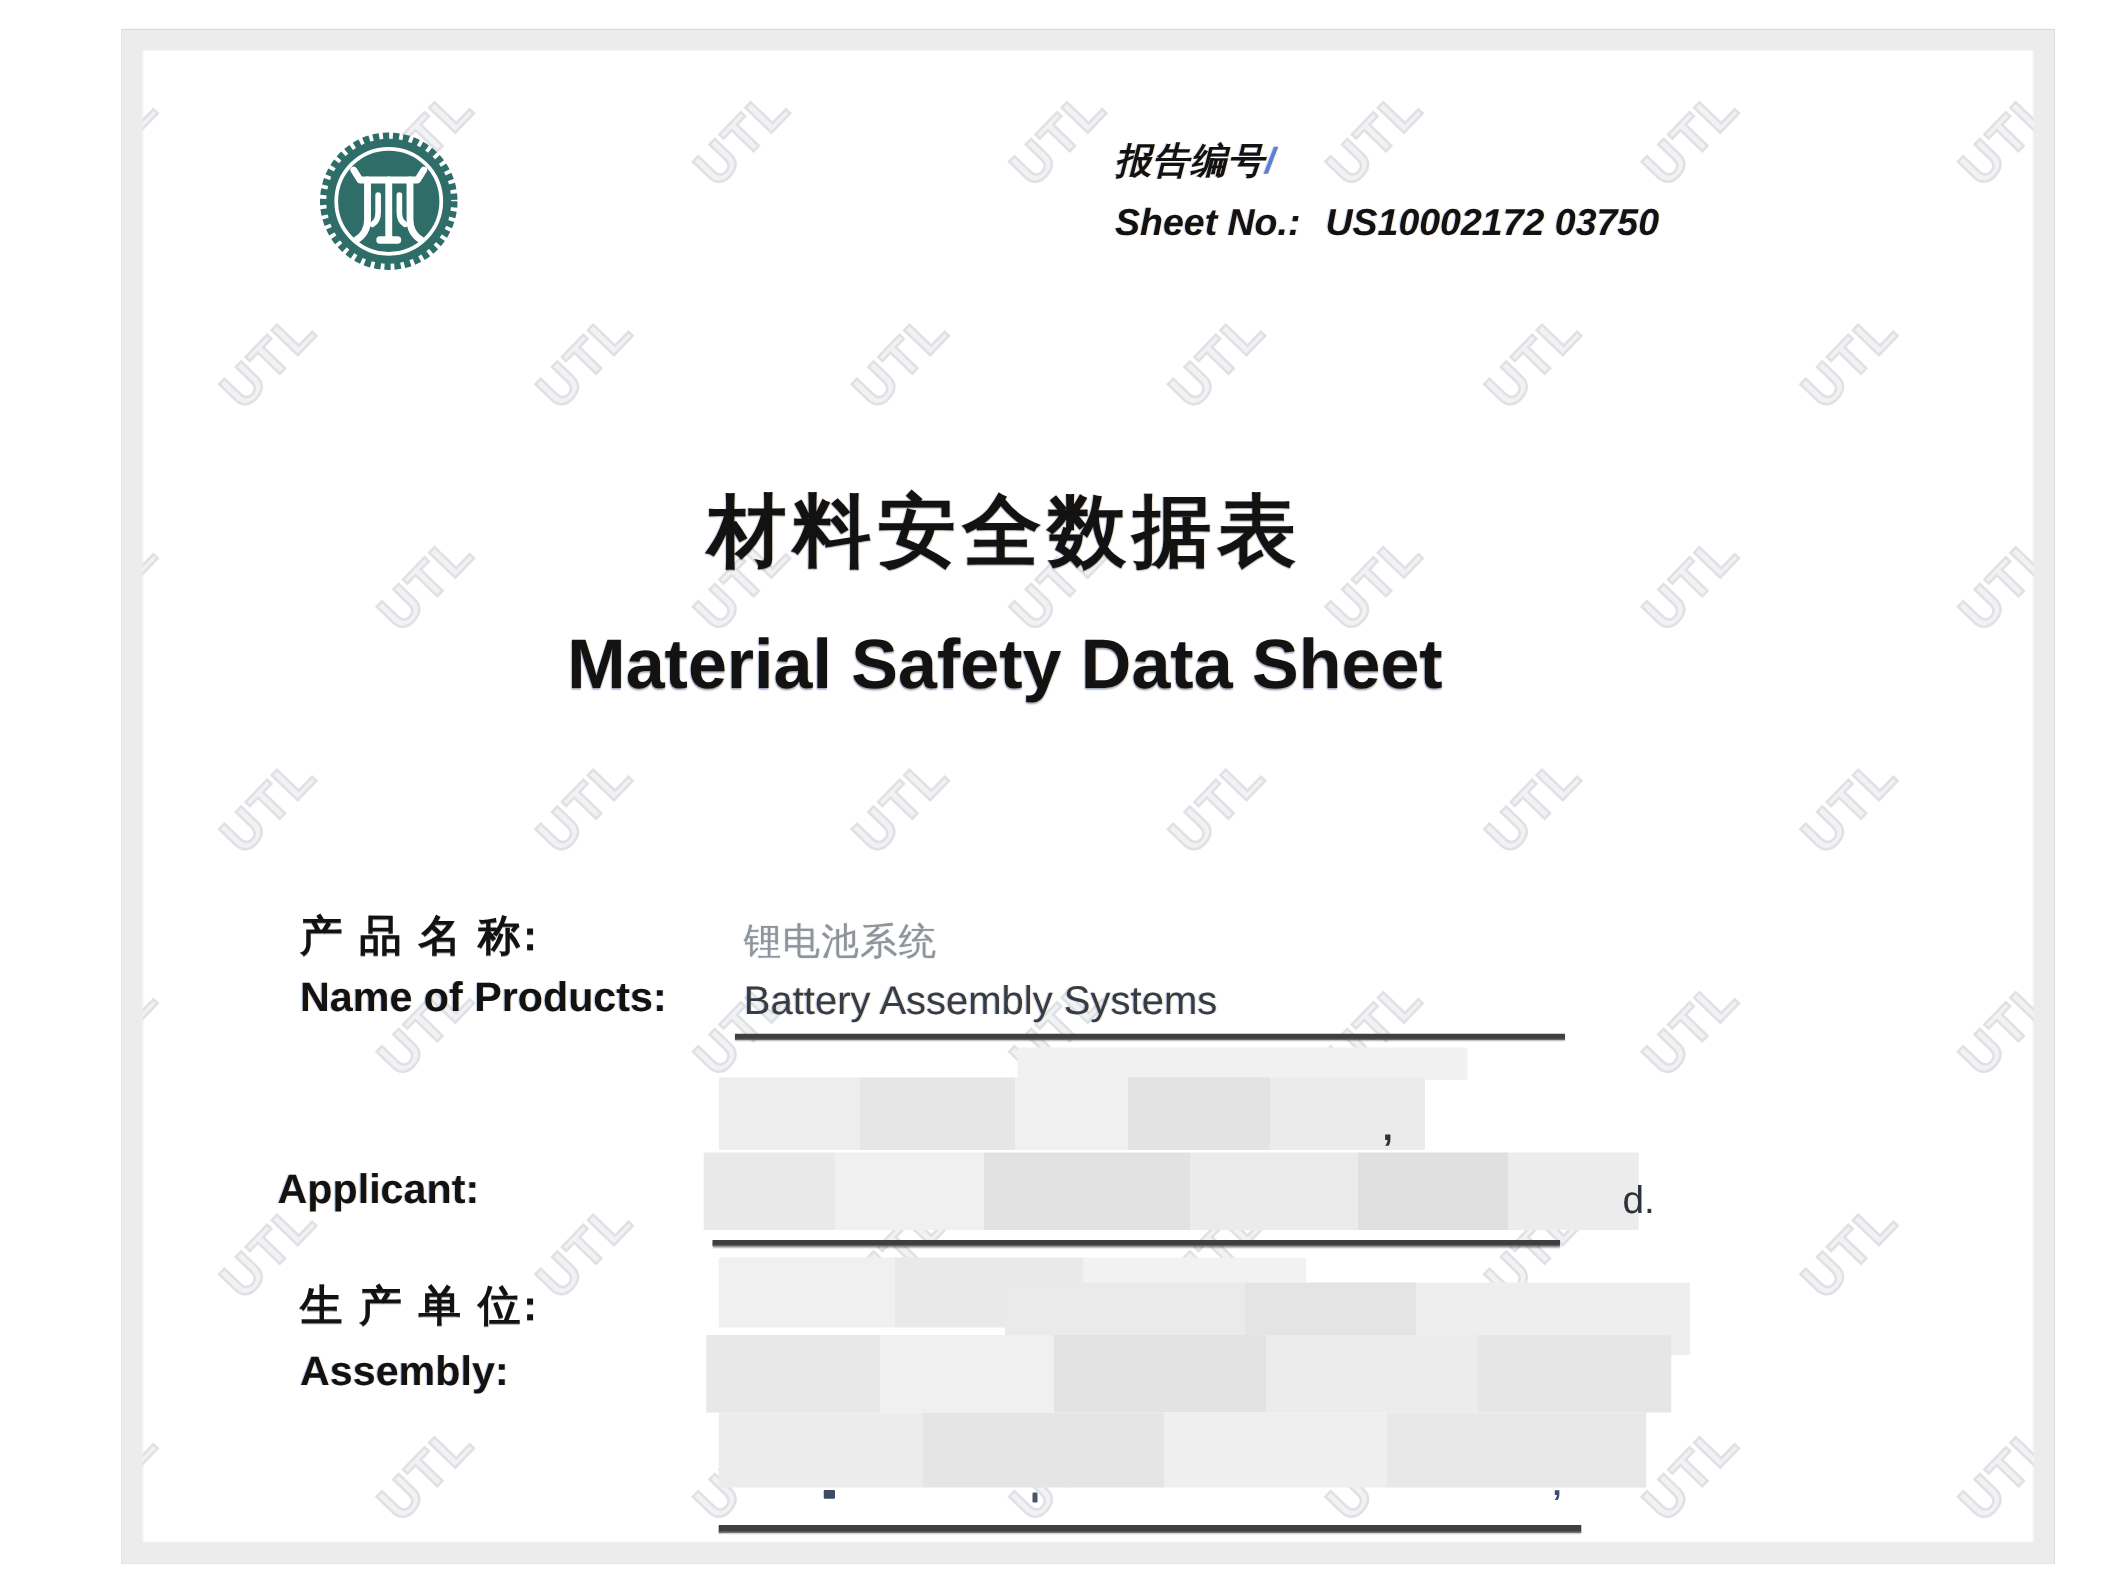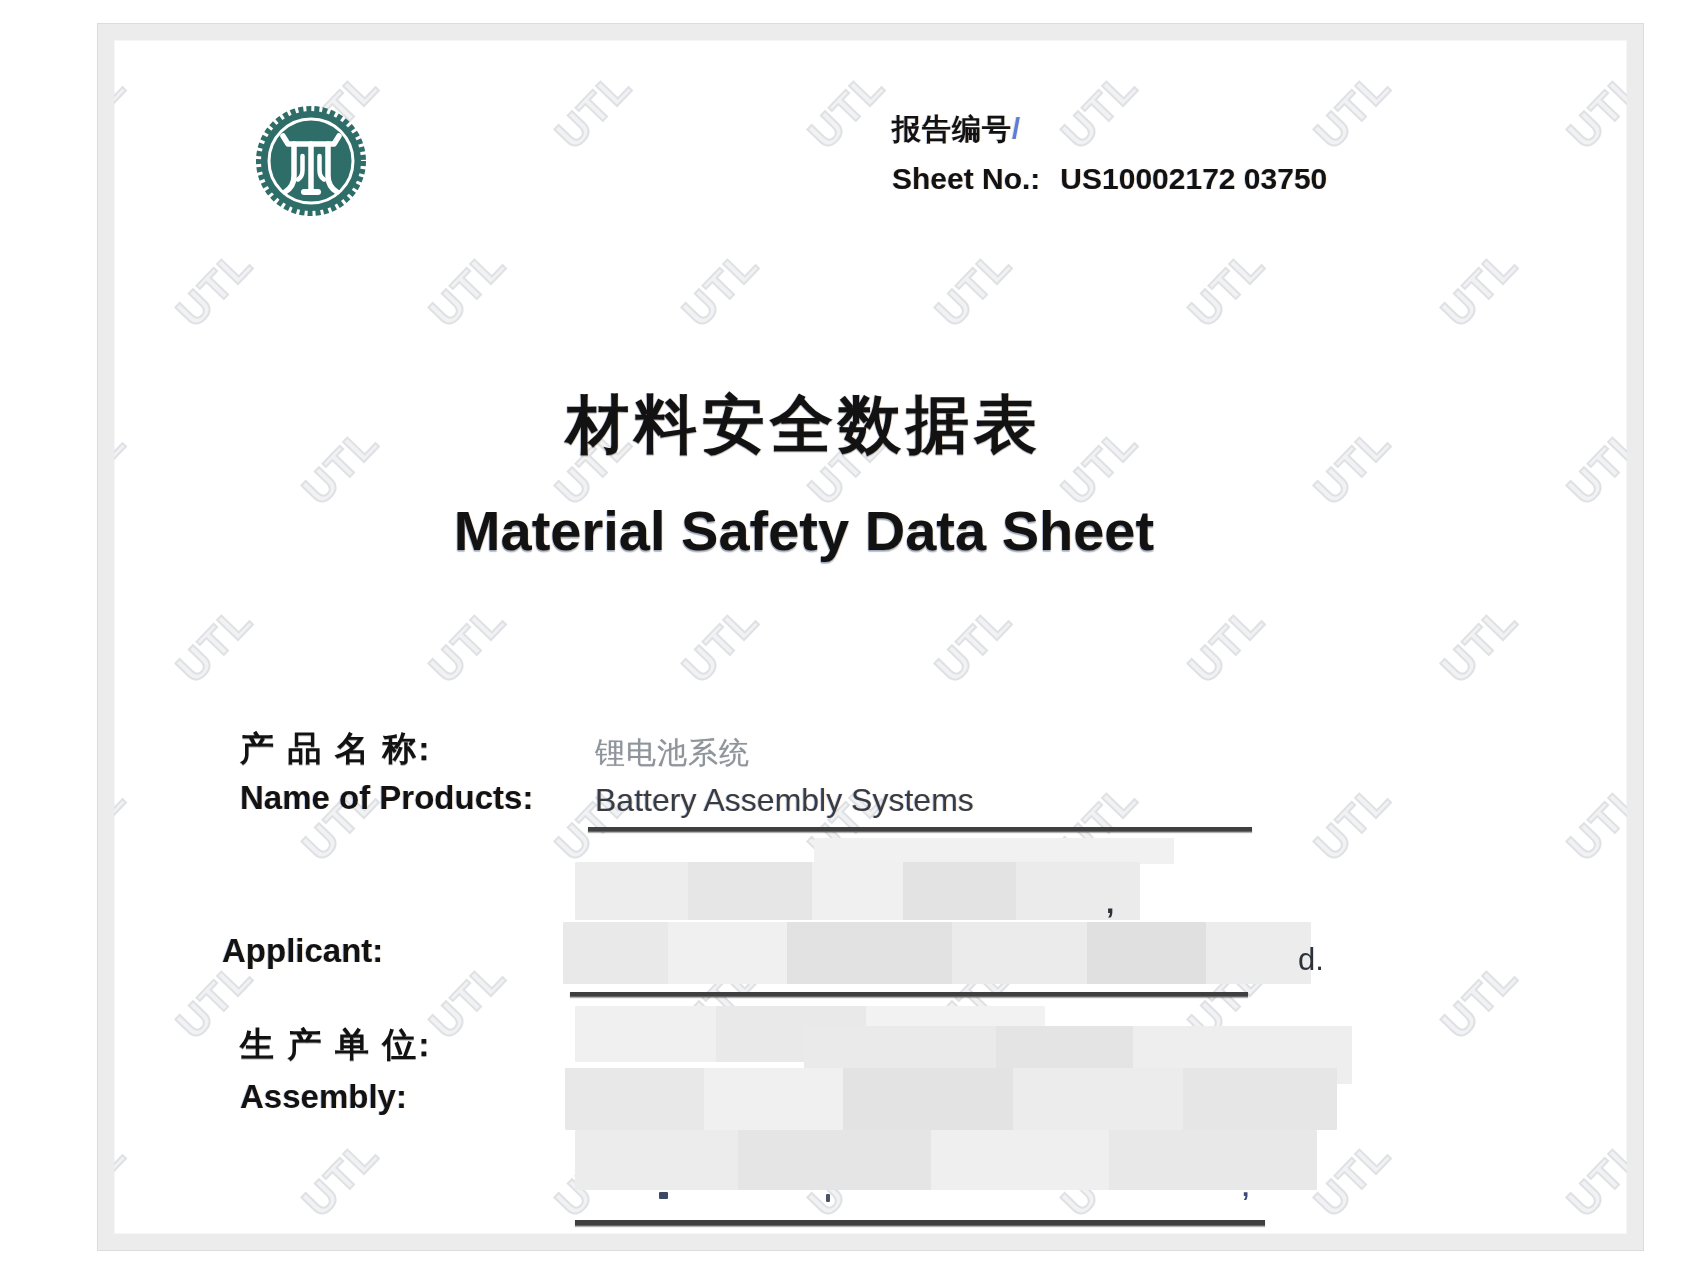--- a/index.html
+++ b/index.html
@@ -8,21 +8,21 @@
   
   .page{position:absolute;left:98px;top:24px;width:1545px;height:1226px;background:#ffffff;
         border:16px solid #ececec;box-sizing:border-box;overflow:hidden;
         box-shadow:0 0 0 1px #dcdcdc, inset 0 0 0 1px #f6f6f6;}
   .wm-layer{position:absolute;inset:0;z-index:0;pointer-events:none;}
   .wm{position:absolute;font-weight:bold;font-size:42px;letter-spacing:2px;
       color:#f1f2f4;-webkit-text-stroke:2px #e0e1e4;transform:rotate(-46deg);
       white-space:nowrap;user-select:none;}
   .content{position:absolute;inset:0;z-index:1;}
   .abs{position:absolute;}
-  .report{left:778px;top:74px;font-weight:bold;line-height:1.1;}
+  .report{left:778px;top:74px;font-style:italic;font-weight:bold;line-height:1.1;}
   .report .l1{font-size:29px;letter-spacing:1px;
       text-shadow:1px 0 0 rgba(255,140,0,.15),-1px 0 0 rgba(40,90,200,.2);}
   .report .slash{color:#5b7fd6;font-size:29px;}
   .report .l2{font-size:30px;margin-top:16px;
       text-shadow:1px 0 0 rgba(255,140,0,.15),-1px 0 0 rgba(40,90,200,.2);}
   .report .num{margin-left:20px;}
   .titles{left:0;top:342px;width:1380px;text-align:center;}
   .title-zh{font-size:63px;font-weight:bold;letter-spacing:5px;
       font-family:"Liberation Sans","DejaVu Sans",sans-serif;
       text-shadow:1px 0 0 rgba(255,140,0,.12),-1px 0 0 rgba(40,90,200,.18),0 1px 1px rgba(0,0,0,.35);}

